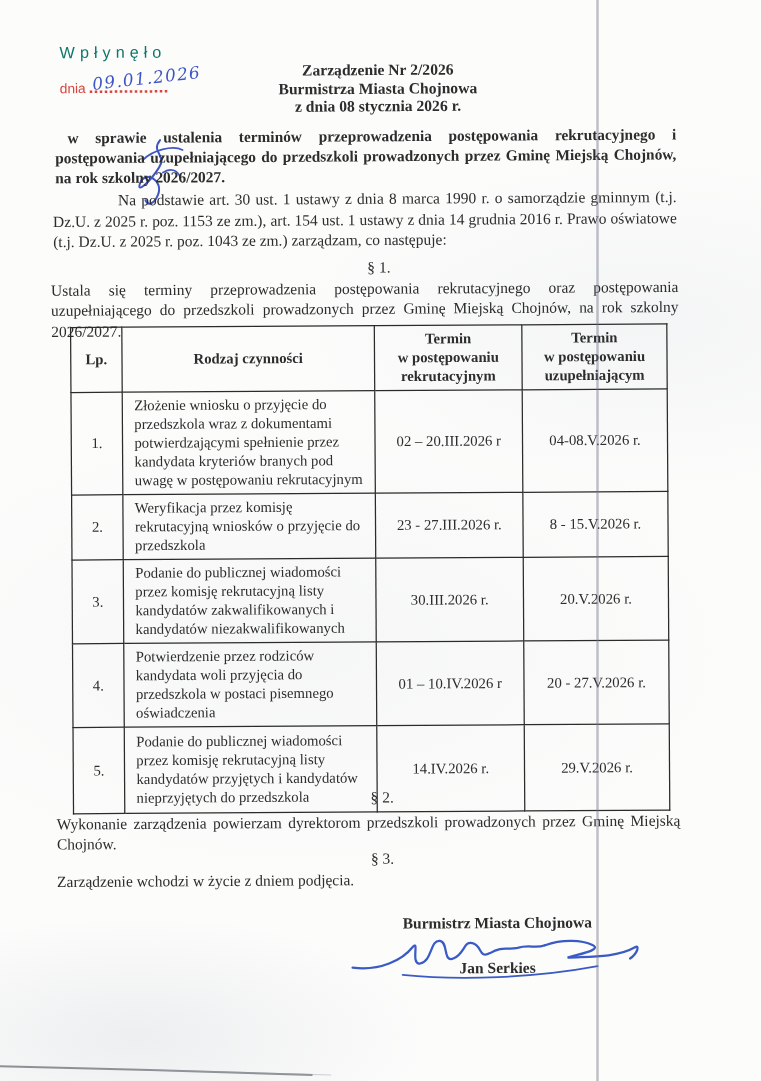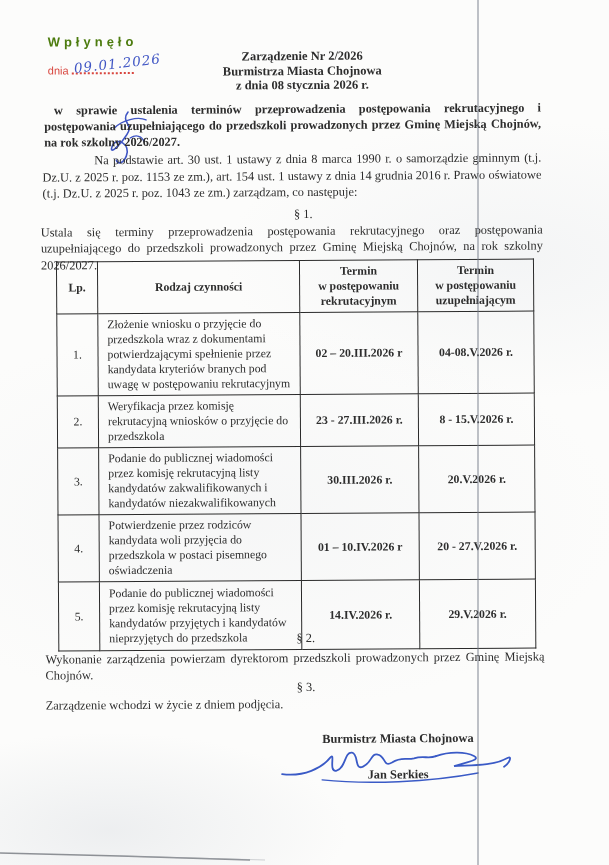--- a/index.html
+++ b/index.html
@@ -19,22 +19,22 @@
   }
   .sheet {
     position: absolute; inset: 0;
     transform: rotate(-0.35deg);
     transform-origin: 50% 50%;
   }
   
   .stamp { position: absolute; left: 50px; top: 33px; width: 160px; }
   .stamp-title {
     font-family: "Liberation Sans", sans-serif;
-    font-weight: bold; font-size: 13px; letter-spacing: 4px;
-    color: #4d7c0f;
+    font-weight: normal; font-size: 13px; letter-spacing: 4px;
+    color: #0f766e;
   }
   .stamp-row {
     position: relative; margin-top: 13px;
     font-family: "Liberation Sans", sans-serif;
     font-weight: normal; font-size: 11px; color: #d8453e;
   }
   .stamp-dots {
     display: inline-block; width: 62px; height: 10px;
     border-bottom: 2px dotted #d8453e;
     margin-left: 3px;
@@ -88,21 +88,21 @@
   .deadline-table th {
     font-weight: bold; text-align: center;
   }
   .pre-line { white-space: pre-line; }
   .col-lp   { width: 41px; }
   .col-act  { width: 202px; }
   .col-t1   { width: 118px; }
   .col-t2   { width: 116px; }
   td.lp-cell   { text-align: center; }
   td.act-cell  { text-align: left; padding-left: 9px; padding-right: 7px; }
-  td.date-cell { text-align: center; font-weight: bold; }
+  td.date-cell { text-align: center; }
   tr.h-row  { height: 50px; }
   tr.r1 { height: 77px; }
   tr.r2 { height: 43px; }
   tr.r3 { height: 66px; }
   tr.r4 { height: 50px; }
   tr.r5 { height: 69px; }
   
   .s2-head { top: 631px; }
   .s2-body {
     position: absolute; top: 650px; left: 44px; width: 499px;

